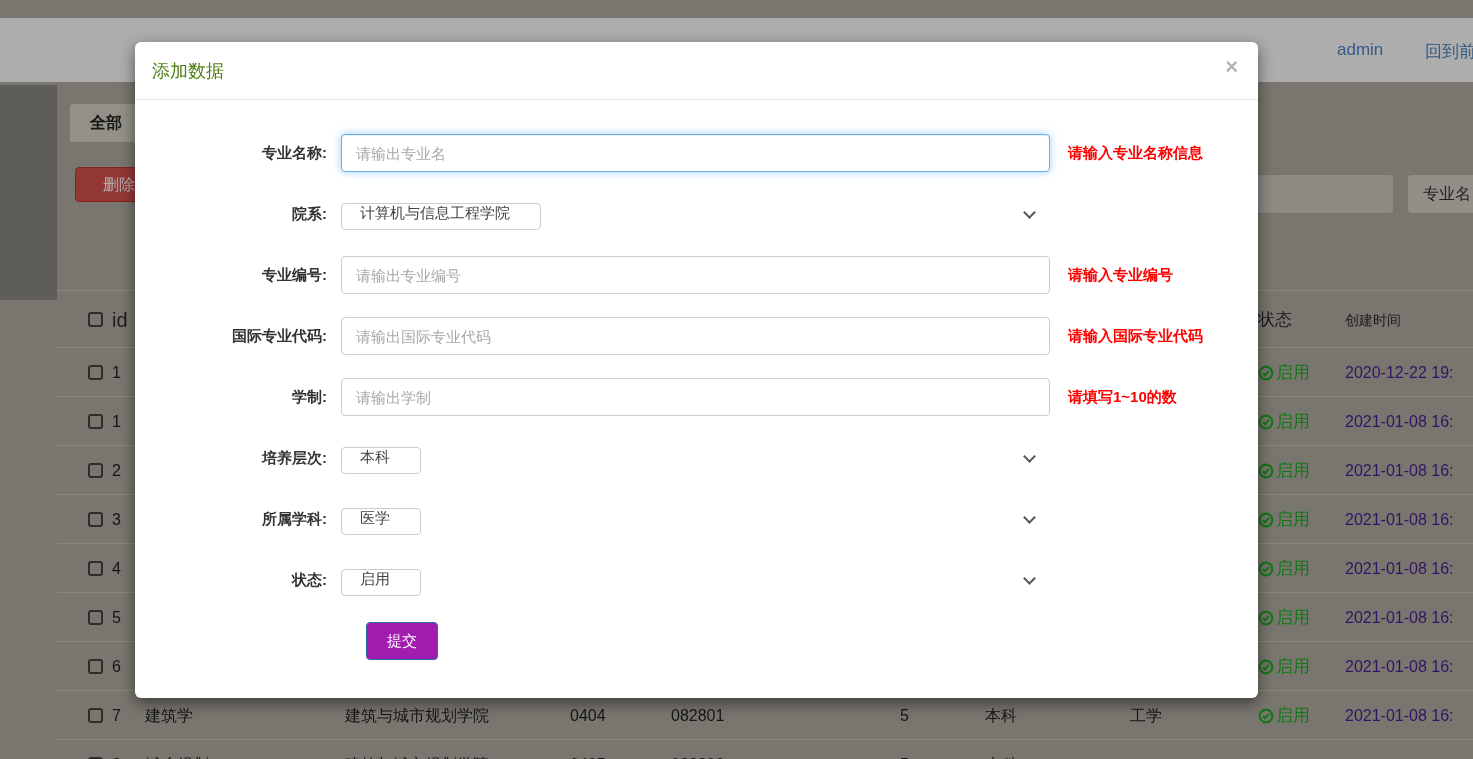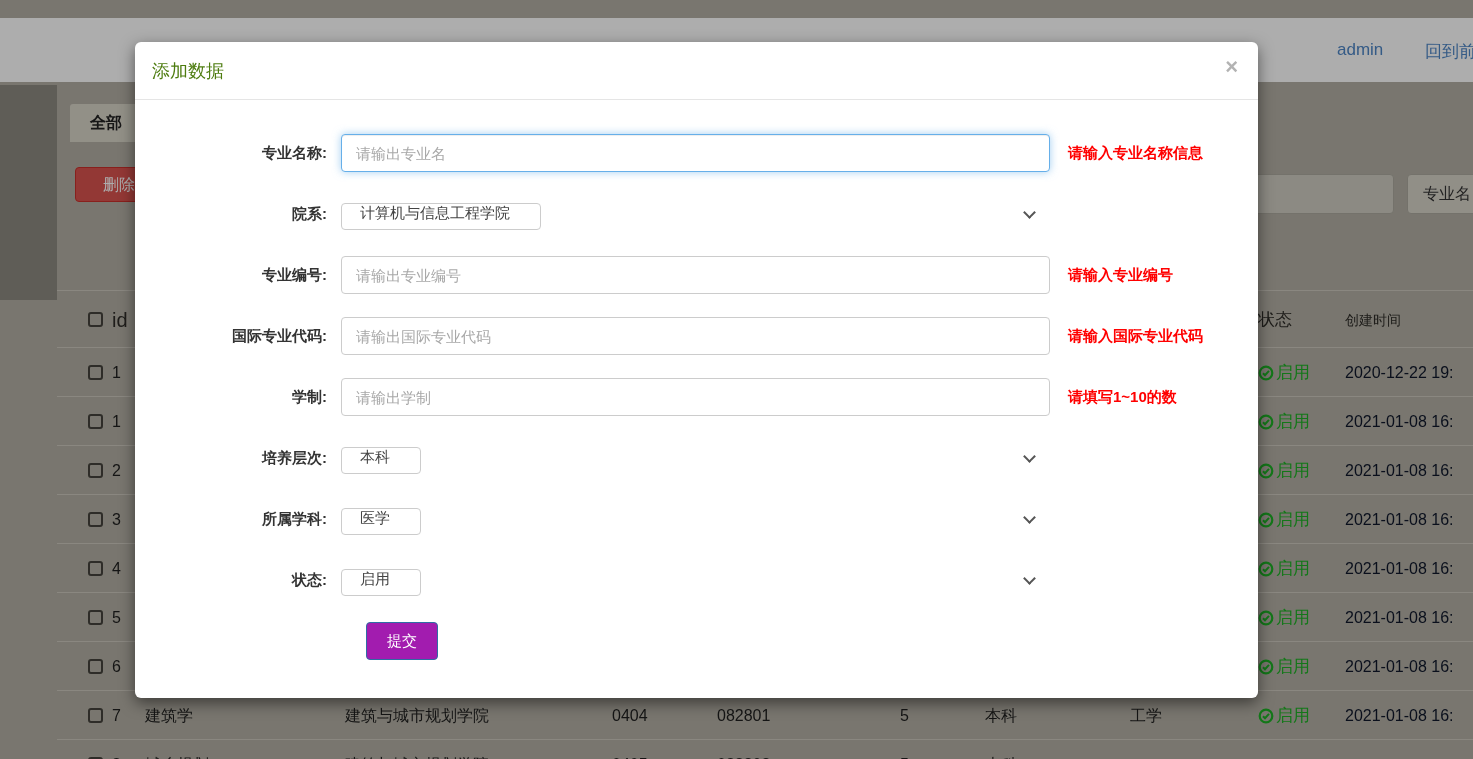--- a/index.html
+++ b/index.html
@@ -29,29 +29,29 @@
   .thead span { position:absolute; line-height:58px; }
   .tr { position:relative; height:49px; border-bottom:1px solid #ccc8bd; font-size:16px; }
   .tr span { position:absolute; line-height:49px; white-space:nowrap; }
   .c-check { left:31px; top:0; }
   .cb { appearance:none; -webkit-appearance:none; width:15px; height:15px; border:2px solid #44423c; border-radius:3px;
         background:transparent; display:inline-block; margin-top:17px; cursor:pointer; }
   .thead .cb { margin-top:21px; }
   .c-id { left:55px; }
   .c-name { left:88px; }
   .c-college { left:288px; }
-  .c-code { left:513px;margin-left:42px; }
-  .c-intl { left:660px; }
+  .c-code { left:513px; }
+  .c-intl { left:614px; }
   .c-years { left:843px; }
   .c-level { left:928px; }
   .c-subject { left:1073px; }
   .c-status { left:1201px; color:#1db025; font-size:17px; }
   .c-status svg { vertical-align:-3px; margin-right:2px; }
   .c-status:has(.st-txt:empty) { display:none; }
-  .c-time { left:1288px; color:#0f172a; }
+  .c-time { left:1288px; color:#4c1d95; }
 
   
   .backdrop { position:absolute; inset:0; background:rgba(0,0,0,0.32); z-index:5; }
   .modal { position:absolute; left:135px; top:42px; width:1123px; height:656px; background:#fff; border-radius:6px;
            box-shadow:0 5px 15px rgba(0,0,0,.5); z-index:10; }
   .modal-header { height:58px; padding:17px 20px 0 17px; border-bottom:1px solid #e5e5e5; position:relative; }
   .modal-title { font-size:18px; color:#4d7c0f; }
   .modal-close { position:absolute; right:20px; top:14px; font-size:22px; font-weight:bold; color:#b3b3b3; cursor:pointer; line-height:1; }
   .modal-body { padding:34px 25px 0 25px; }
   .frow { display:flex; align-items:center; height:38px; margin-bottom:23px; }

